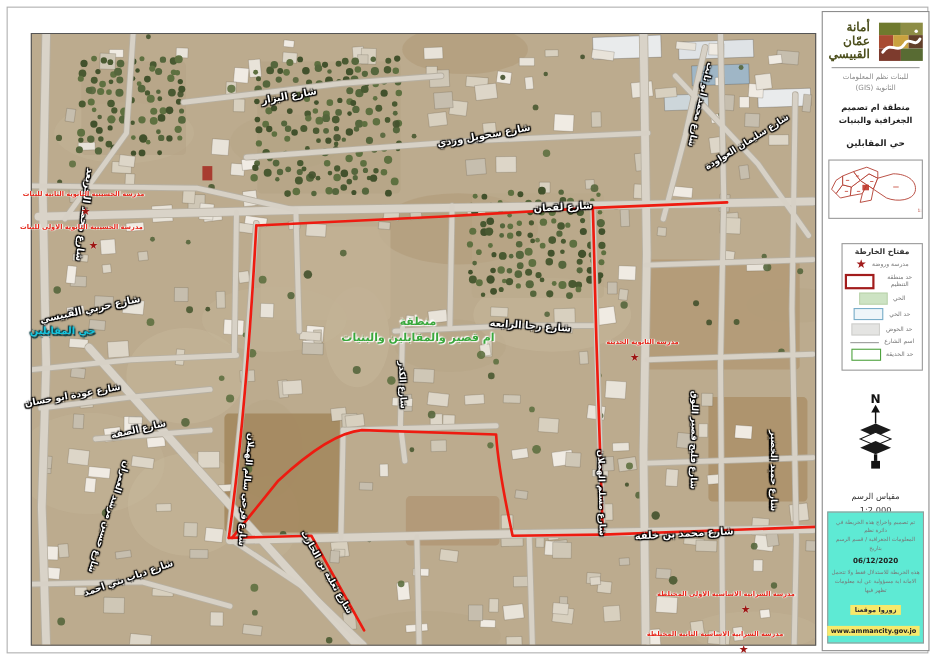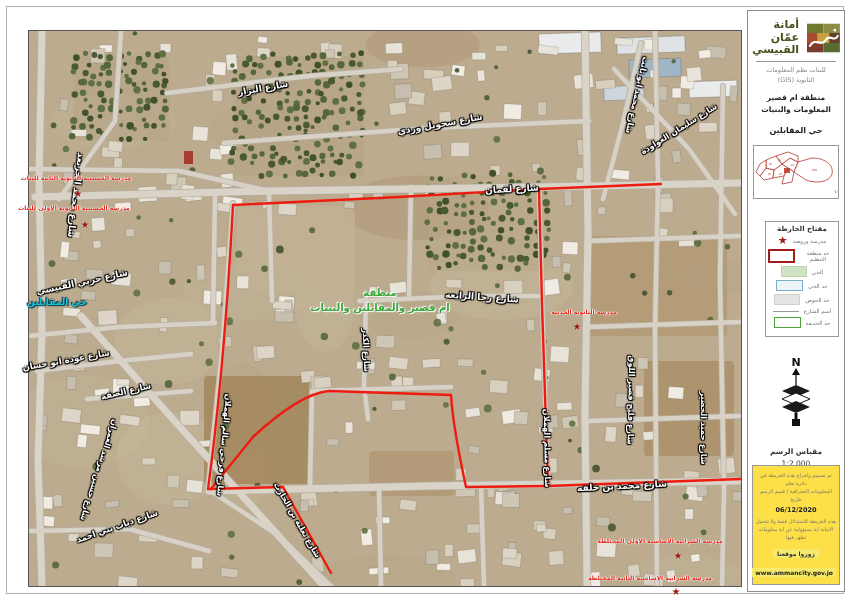--- a/index.html
+++ b/index.html
@@ -20,44 +20,44 @@
       color:#17c4dd;font-weight:bold;font-size:9px;white-space:nowrap;
       text-shadow:0 0 2px #083b43,1px 1px 1px #083b43,-1px -1px 1px #083b43;}
   .school-label{position:absolute;color:#e52619;font-weight:bold;font-size:6px;white-space:nowrap;
       transform:translate(-50%,-50%);text-shadow:0 0 1px #fff,1px 0 1px #fff,-1px 0 1px #fff;}
   .school-star{position:absolute;color:#9c1512;font-size:10px;transform:translate(-50%,-50%);
       text-shadow:0 0 1px #fff;}
   
   .sidebar{position:absolute;left:747px;top:10px;width:96px;height:580px;background:#fff;
       border:1px solid #8d8d8d;direction:rtl;text-align:center;color:#333;}
   .logo-row{display:flex;flex-direction:row;align-items:center;justify-content:center;gap:8px;
-      margin:8px 4px 4px 4px;}
+      margin:8px 4px 4px 4px;font-family:Liberation Serif, serif;}
   .logo-title{font-weight:bold;font-size:11px;line-height:1.15;color:#4c4f1d;text-align:right;}
   .divider{border-top:1px solid #999;margin:4px 8px;}
   .dept{font-size:6.5px;color:#8a8a8a;line-height:1.5;margin-top:4px;}
   .area-title{font-size:7.5px;font-weight:bold;color:#222;line-height:1.6;margin-top:7px;}
   .district-title{font-size:8px;font-weight:bold;color:#222;margin-top:10px;}
   .minimap-box{margin:10px 5px 0 5px;border:1px solid #999;background:#fff;height:52px;position:relative;}
   .legend-box{margin:22px 5px 0 17px;border:1px solid #999;background:#fff;padding:3px 2px 5px 2px;}
   .legend-title{font-size:7px;font-weight:bold;color:#333;margin-bottom:3px;}
   .legend-row{display:flex;direction:ltr;align-items:center;justify-content:center;gap:5px;margin:3px 0;}
   .legend-label{font-size:5.5px;color:#777;}
   .sym{display:inline-block;}
   .sym-star{color:#a21c1c;font-size:11px;line-height:10px;}
   .sym-rect-red{width:26px;height:10px;border:2.5px solid #a21c1c;background:#fff;}
   .sym-rect-green-fill{width:24px;height:9px;background:#cde3c3;border:1px solid #bcd4ae;}
   .sym-rect-blue{width:25px;height:9px;border:1.5px solid #7aaec9;background:#eef5f9;}
   .sym-rect-gray-fill{width:24px;height:9px;background:#e4e4e2;border:1px solid #d0d0cd;}
   .sym-line{width:26px;height:0;border-top:1.2px solid #999;}
   .sym-rect-green{width:25px;height:9px;border:1.5px solid #4ea23e;background:#fff;}
   .north-box{margin-top:18px;}
-  .scale-label{font-size:7.5px;font-weight:bold;color:#333;margin-top:14px;}
+  .scale-label{font-size:7.5px;font-weight:normal;color:#333;margin-top:14px;}
   .scale-value{font-size:7.5px;color:#333;margin-top:3px;direction:ltr;}
   .footer-box{position:absolute;left:4px;right:4px;bottom:6px;border:1px solid #999;
-      padding:5px 3px;background:#fde047;}
+      padding:5px 3px;background:#5eead4;}
   .credit{font-size:5px;color:#777;line-height:1.6;}
   .footer-date{font-size:6.5px;font-weight:bold;color:#222;margin:3px 0;direction:ltr;}
   .disclaimer{font-size:5px;color:#777;line-height:1.6;}
   .visit{display:inline-block;background:#f7e96b;color:#333;font-weight:bold;font-size:6px;
       padding:1px 4px;margin-top:5px;}
   .website{display:inline-block;background:#f7e96b;color:#222;font-weight:bold;font-size:6px;
       padding:1px 3px;margin-top:2px;direction:ltr;}
 </style>
 </head>
 <body>
@@ -882,22 +882,22 @@
       </div>
     </div>
     <div class="divider"></div>
 
     <div class="dept">
       <div>للبنات نظم المعلومات</div>
       <div>الثانوية (GIS)</div>
     </div>
 
     <div class="area-title">
-      <div>منطقة ام قصير</div>
-      <div>المعلومات والبنيات</div>
+      <div>منطقة ام تصميم</div>
+      <div>الجغرافية والبنيات</div>
     </div>
 
     <div class="district-title">حي المقابلين</div>
 
     <div class="minimap-box">
       <svg width="84" height="50" viewBox="0 0 84 50">
         <g stroke="#b23a2e" stroke-width="0.8" fill="#fff">
           <path d="M6,30 L12,22 L20,24 L19,32 L10,34 Z"></path>
           <path d="M20,24 L28,18 L34,22 L30,30 L19,32 Z"></path>
           <path d="M12,14 L22,10 L28,18 L20,24 L12,22 Z"></path>

